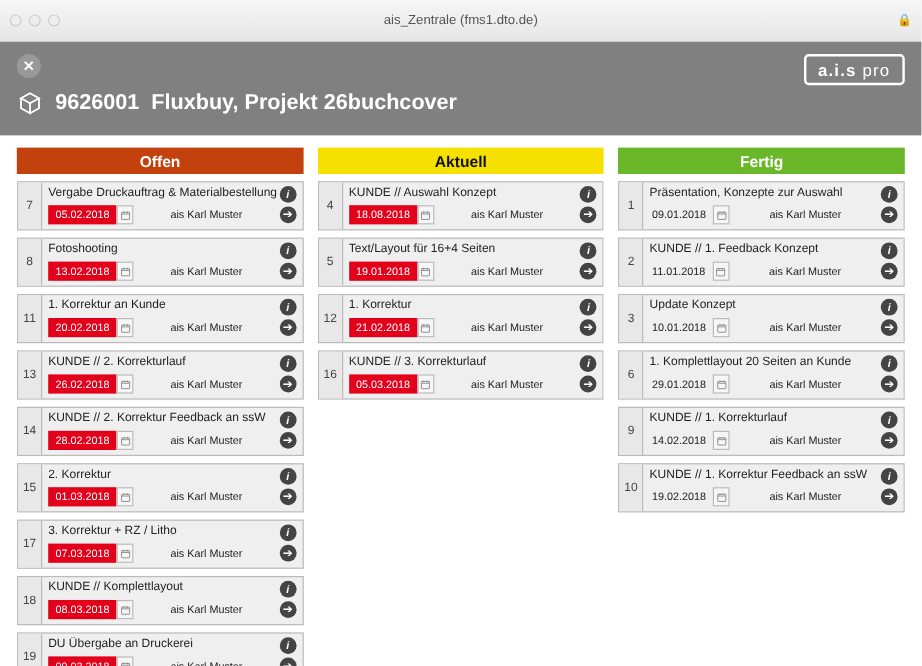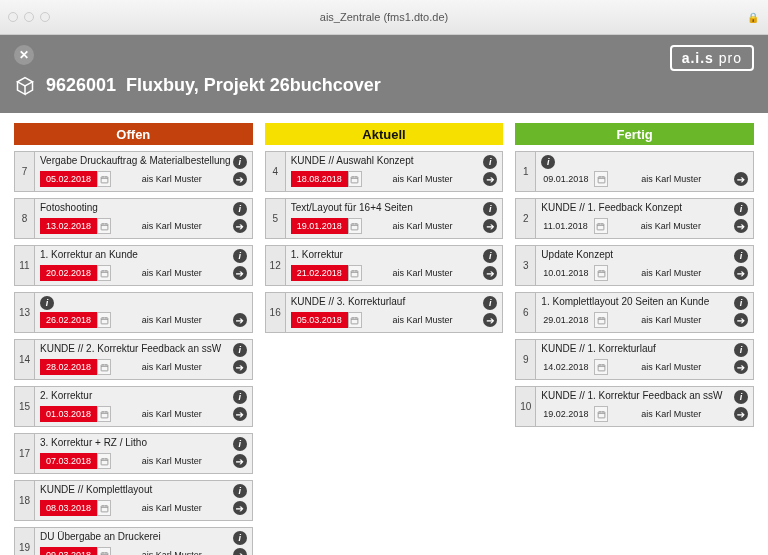--- a/index.html
+++ b/index.html
@@ -183,20 +183,21 @@
               </div>
               <div class="owner">ais Karl Muster</div>
               <div class="go">➔</div>
             </div>
           </div>
         </div>
         <div class="card">
           <div class="num">13</div>
           <div class="body">
             <div class="row1">
+              <div class="title">KUNDE // 2. Korrekturlauf</div>
               <div class="info">i</div>
             </div>
             <div class="row2">
               <div class="date red">
                 <span class="d-txt">26.02.2018</span>
                 <span class="d-ico">
                   <svg viewBox="0 0 24 24" fill="none" stroke="#888" stroke-width="2">
                     <rect x="3" y="5" width="18" height="16" rx="1"></rect>
                     <path d="M3 9h18M8 3v4M16 3v4"></path>
                   </svg>
@@ -412,20 +413,21 @@
         </div>
       </div>
     </div>
     <div class="col">
       <div class="col-head green">Fertig</div>
       <div class="lane">
         <div class="card">
           <div class="num">1</div>
           <div class="body">
             <div class="row1">
+              <div class="title">Präsentation, Konzepte zur Auswahl</div>
               <div class="info">i</div>
             </div>
             <div class="row2">
               <div class="date plain">
                 <span class="d-txt">09.01.2018</span>
                 <span class="d-ico">
                   <svg viewBox="0 0 24 24" fill="none" stroke="#888" stroke-width="2">
                     <rect x="3" y="5" width="18" height="16" rx="1"></rect>
                     <path d="M3 9h18M8 3v4M16 3v4"></path>
                   </svg>

